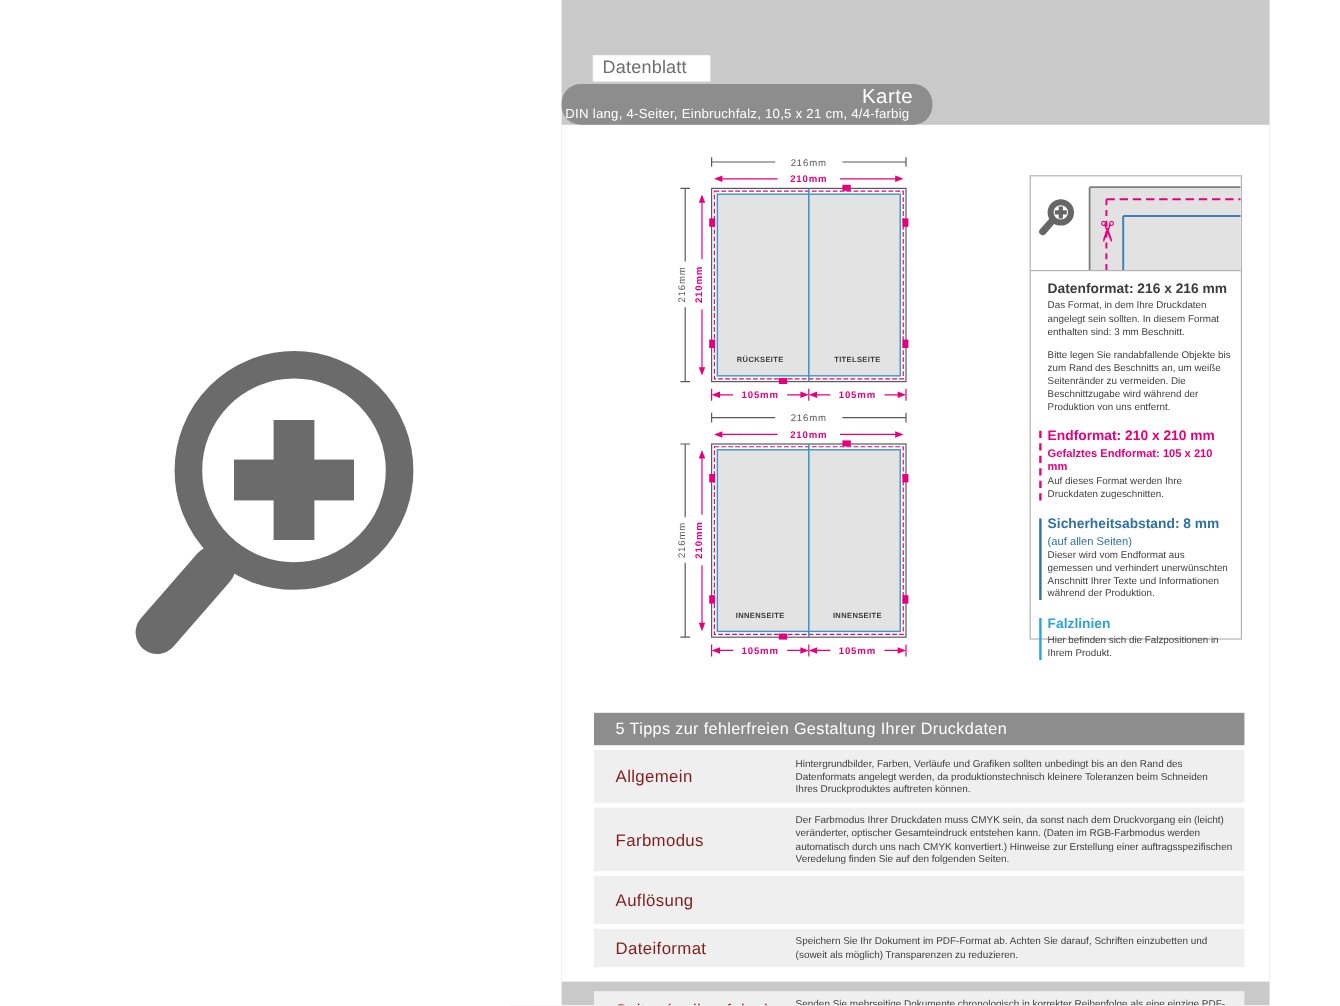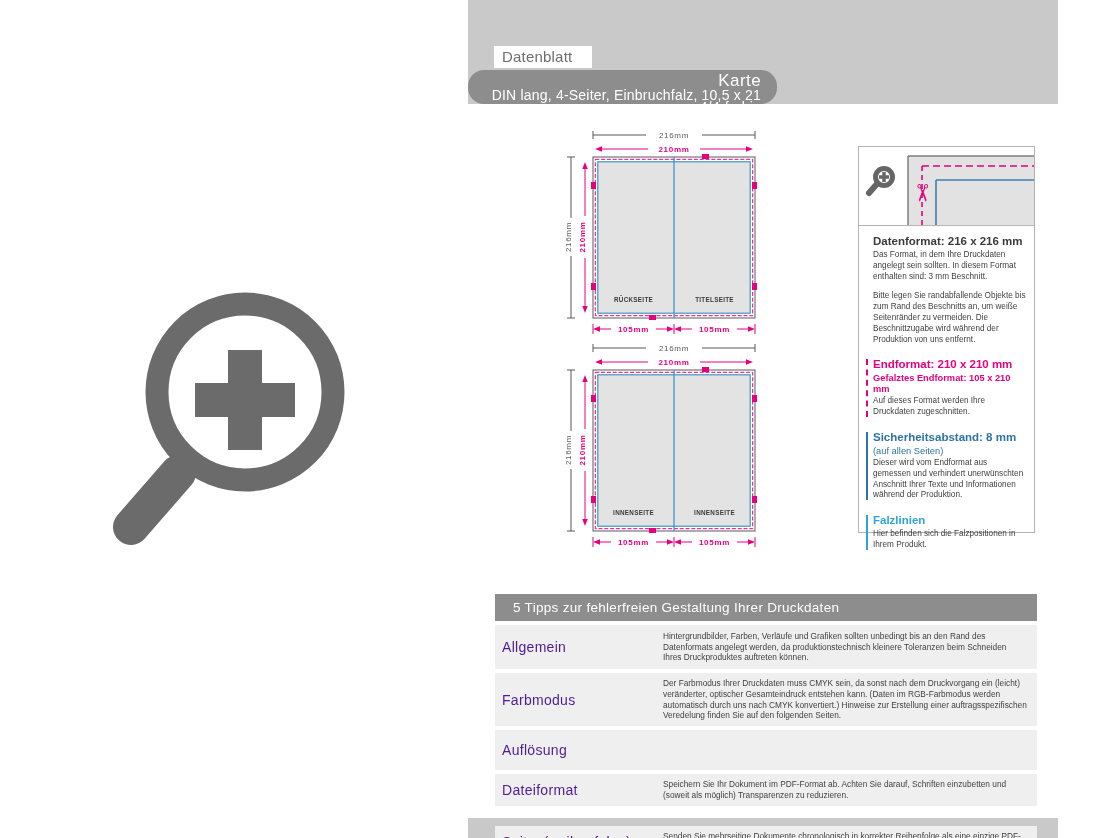--- a/index.html
+++ b/index.html
@@ -10,21 +10,21 @@
 
   
   .panel-bg { left:468px; top:0; width:649px; height:838px; background:#c9c9c9; }
   .sheet { left:468px; top:104px; width:636px; height:714px; background:#ffffff; }
 
   .tab { left:494px; top:46px; width:98px; height:22px; background:#ffffff;
          color:#6e6e6e; font-size:15px; line-height:22px; padding-left:8px; letter-spacing:.2px; }
   .titlebar { left:468px; top:70px; width:309px; height:34px; background:#8d8d8d;
               color:#ffffff; text-align:right; padding:2px 16px 0 0;border-radius:16px; }
   .titlebar .t { font-size:17px; line-height:17px; letter-spacing:.4px; }
-  .titlebar .s { font-size:14px; line-height:12px; letter-spacing:.2px; }
+  .titlebar .s { font-size:11px; line-height:12px; letter-spacing:.2px;text-align:center; }
 
   
   svg text { font-family:"Liberation Sans", sans-serif; }
   .dimtxt { font-size:8px; letter-spacing:.7px; }
   .paneltxt { font-size:6.3px; font-weight:bold; letter-spacing:.3px; fill:#3a3a3a; }
 
   
   .infobox { left:858px; top:146px; width:177px; height:387px; background:#ffffff; border:1px solid #b3b3b3; }
   .infobox .imgstrip { position:relative; width:100%; height:79px; border-bottom:1px solid #b3b3b3; overflow:hidden; }
   .infobox .txt { position:relative; padding:9px 8px 0 14px; }
@@ -40,22 +40,22 @@
   .h2 { font-size:9.3px; font-weight:bold; color:#e6007e; line-height:11px; margin-bottom:1px; }
   .h2.blue { color:#2f72a3; font-weight:normal; }
   .body { font-size:8.2px; color:#3f3f3f; line-height:10.8px; }
   .body.gap { margin-top:9px; }
 
   
   .tips { left:495px; top:578px; width:542px; }
   .tips .hdr { height:27px; background:#8d8d8d; color:#ffffff; font-size:13.5px;
                line-height:27px; padding-left:18px; letter-spacing:.3px; margin-bottom:4px;margin-top:16px; }
   .row { display:flex; background:#f0efef; margin-bottom:4px; }
-  .row .lbl { width:168px; padding-left:7px; display:flex; align-items:center;
-              font-size:14px; color:#4c1d95; letter-spacing:.3px; }
+  .row .lbl { width:168px; padding-left:18px; display:flex; align-items:center;
+              font-size:14px; color:#7f1d1d; letter-spacing:.3px; }
   .row .dsc { flex:1; padding:5px 10px 5px 0; display:flex; align-items:center;
               font-size:8.3px; color:#3f3f3f; line-height:10.8px; }
   .row.r1 { min-height:44px; } .row.r2 { min-height:50px; } .row.r3 { min-height:40px; }
   .row.r4 { min-height:27px; } .row.r5 { min-height:27px;margin-top:20px; }
 </style>
 </head>
 <body>
 
 <div class="page">
 

